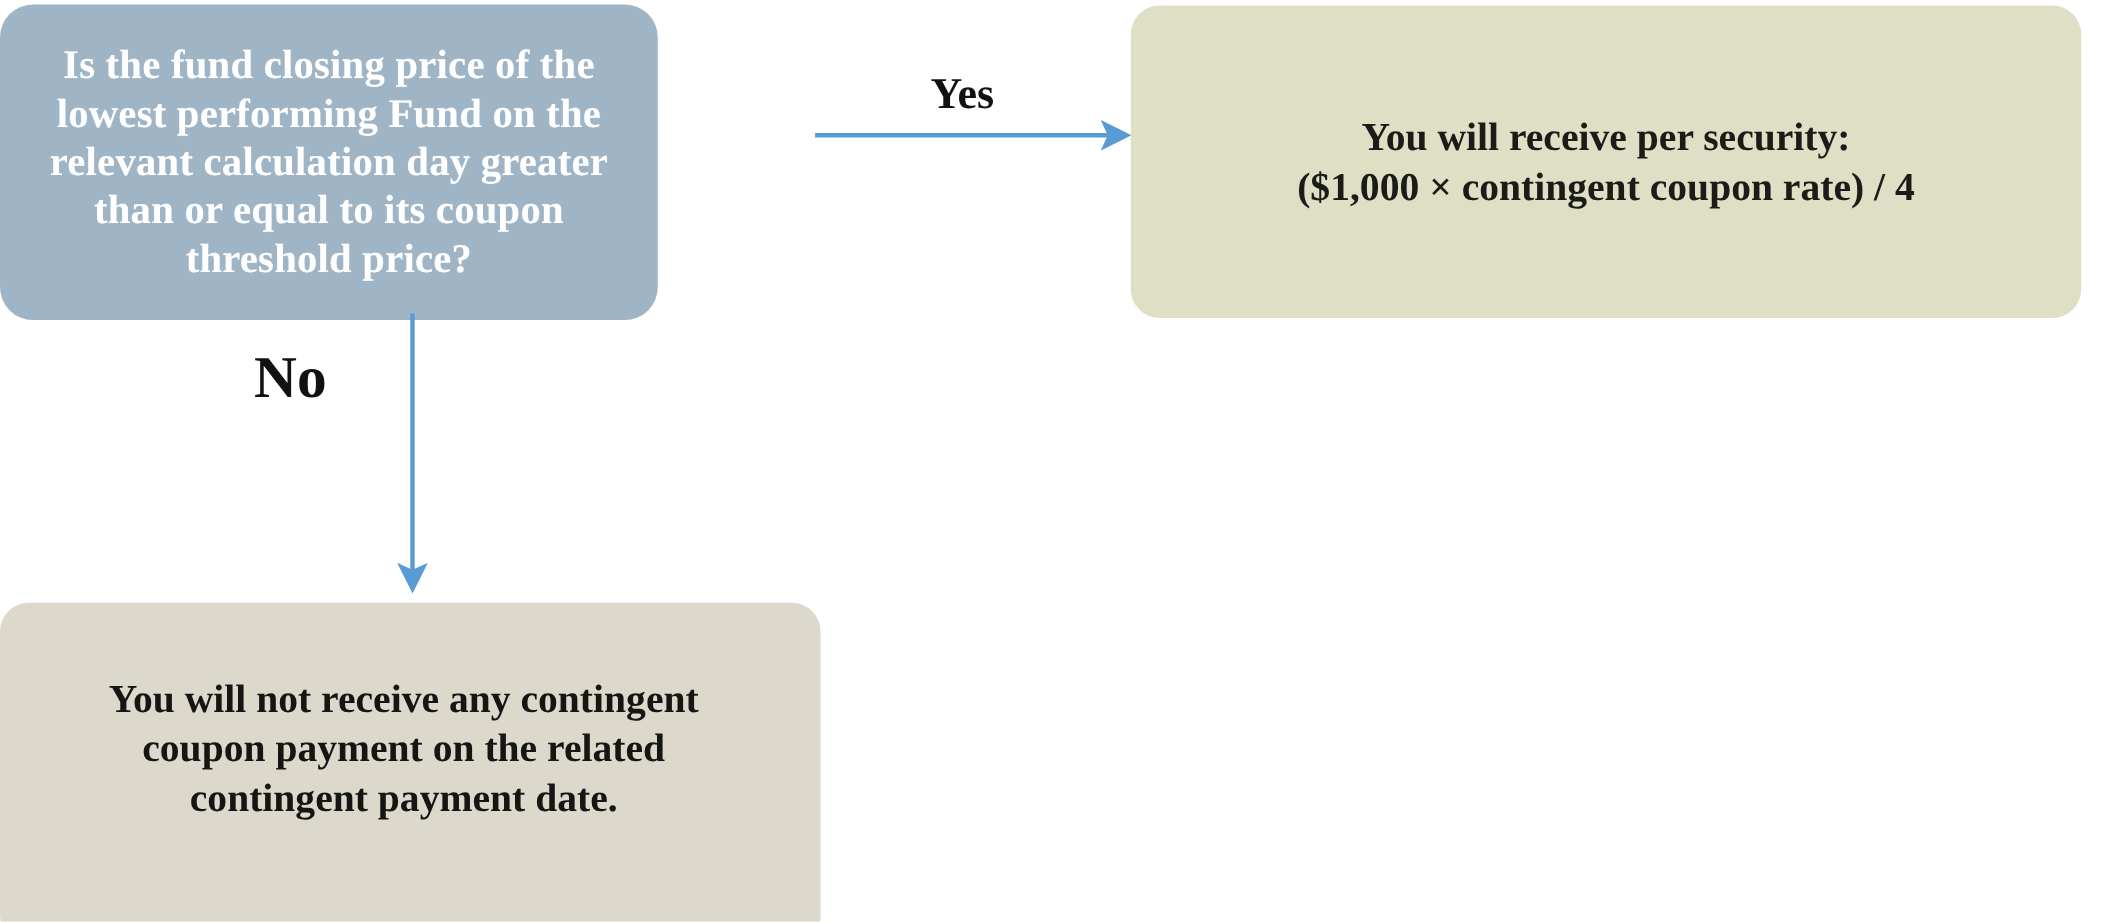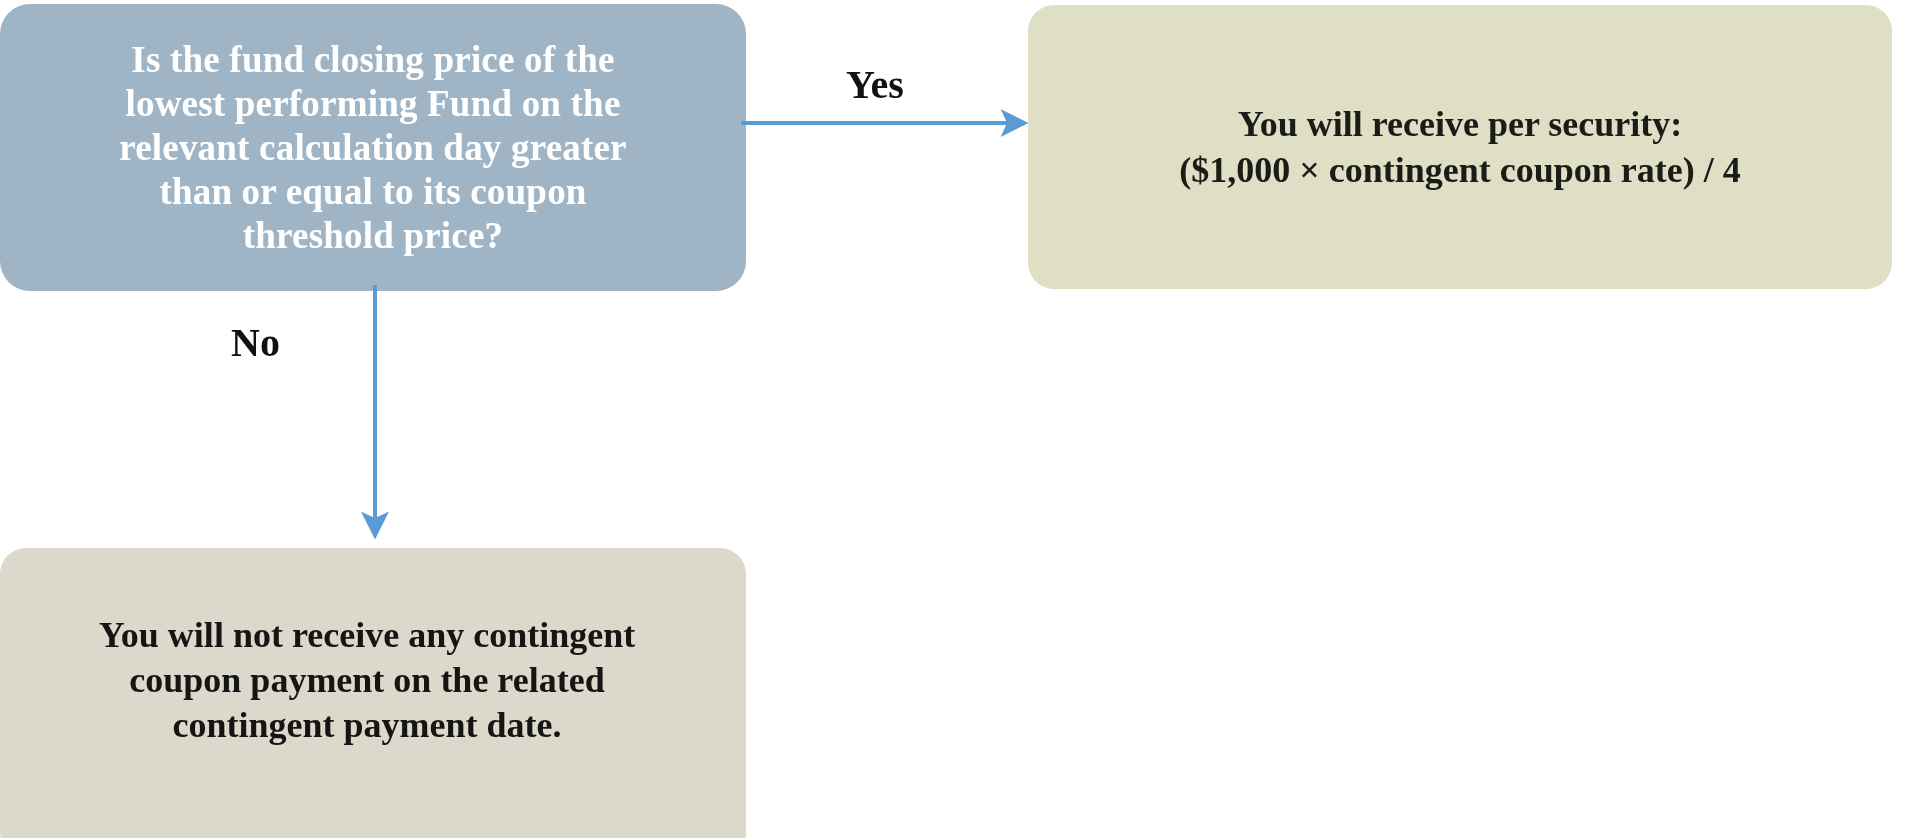--- a/index.html
+++ b/index.html
@@ -33,21 +33,21 @@
     display: block;
     width: 100%;
     white-space: pre-line;
     font-weight: 700;
   }
 
   
   #decision-node {
     left: 0px;
     top: 4px;
-    width: 746px;
+    width: 598px;
     height: 287px;
     background: #9fb5c6;
     border-radius: 30px;
   }
   #decision-node .node-text {
     color: #ffffff;
     font-size: 37px;
     line-height: 44px;
     letter-spacing: 0.2px;
     padding: 0 30px;
@@ -116,21 +116,21 @@
   #yes-label {
     left: 846px;
     top: 62px;
     font-size: 40px;
     line-height: 46px;
     text-align: right;
   }
   #no-label {
     left: 231px;
     top: 320px;
-    font-size: 40px;
+    font-size: 54px;
     line-height: 46px;
   }
 </style>
 </head>
 <body>
 
 <div id="canvas">
 
   <div class="node" id="decision-node">
     <span class="node-text">Is the fund closing price of the

